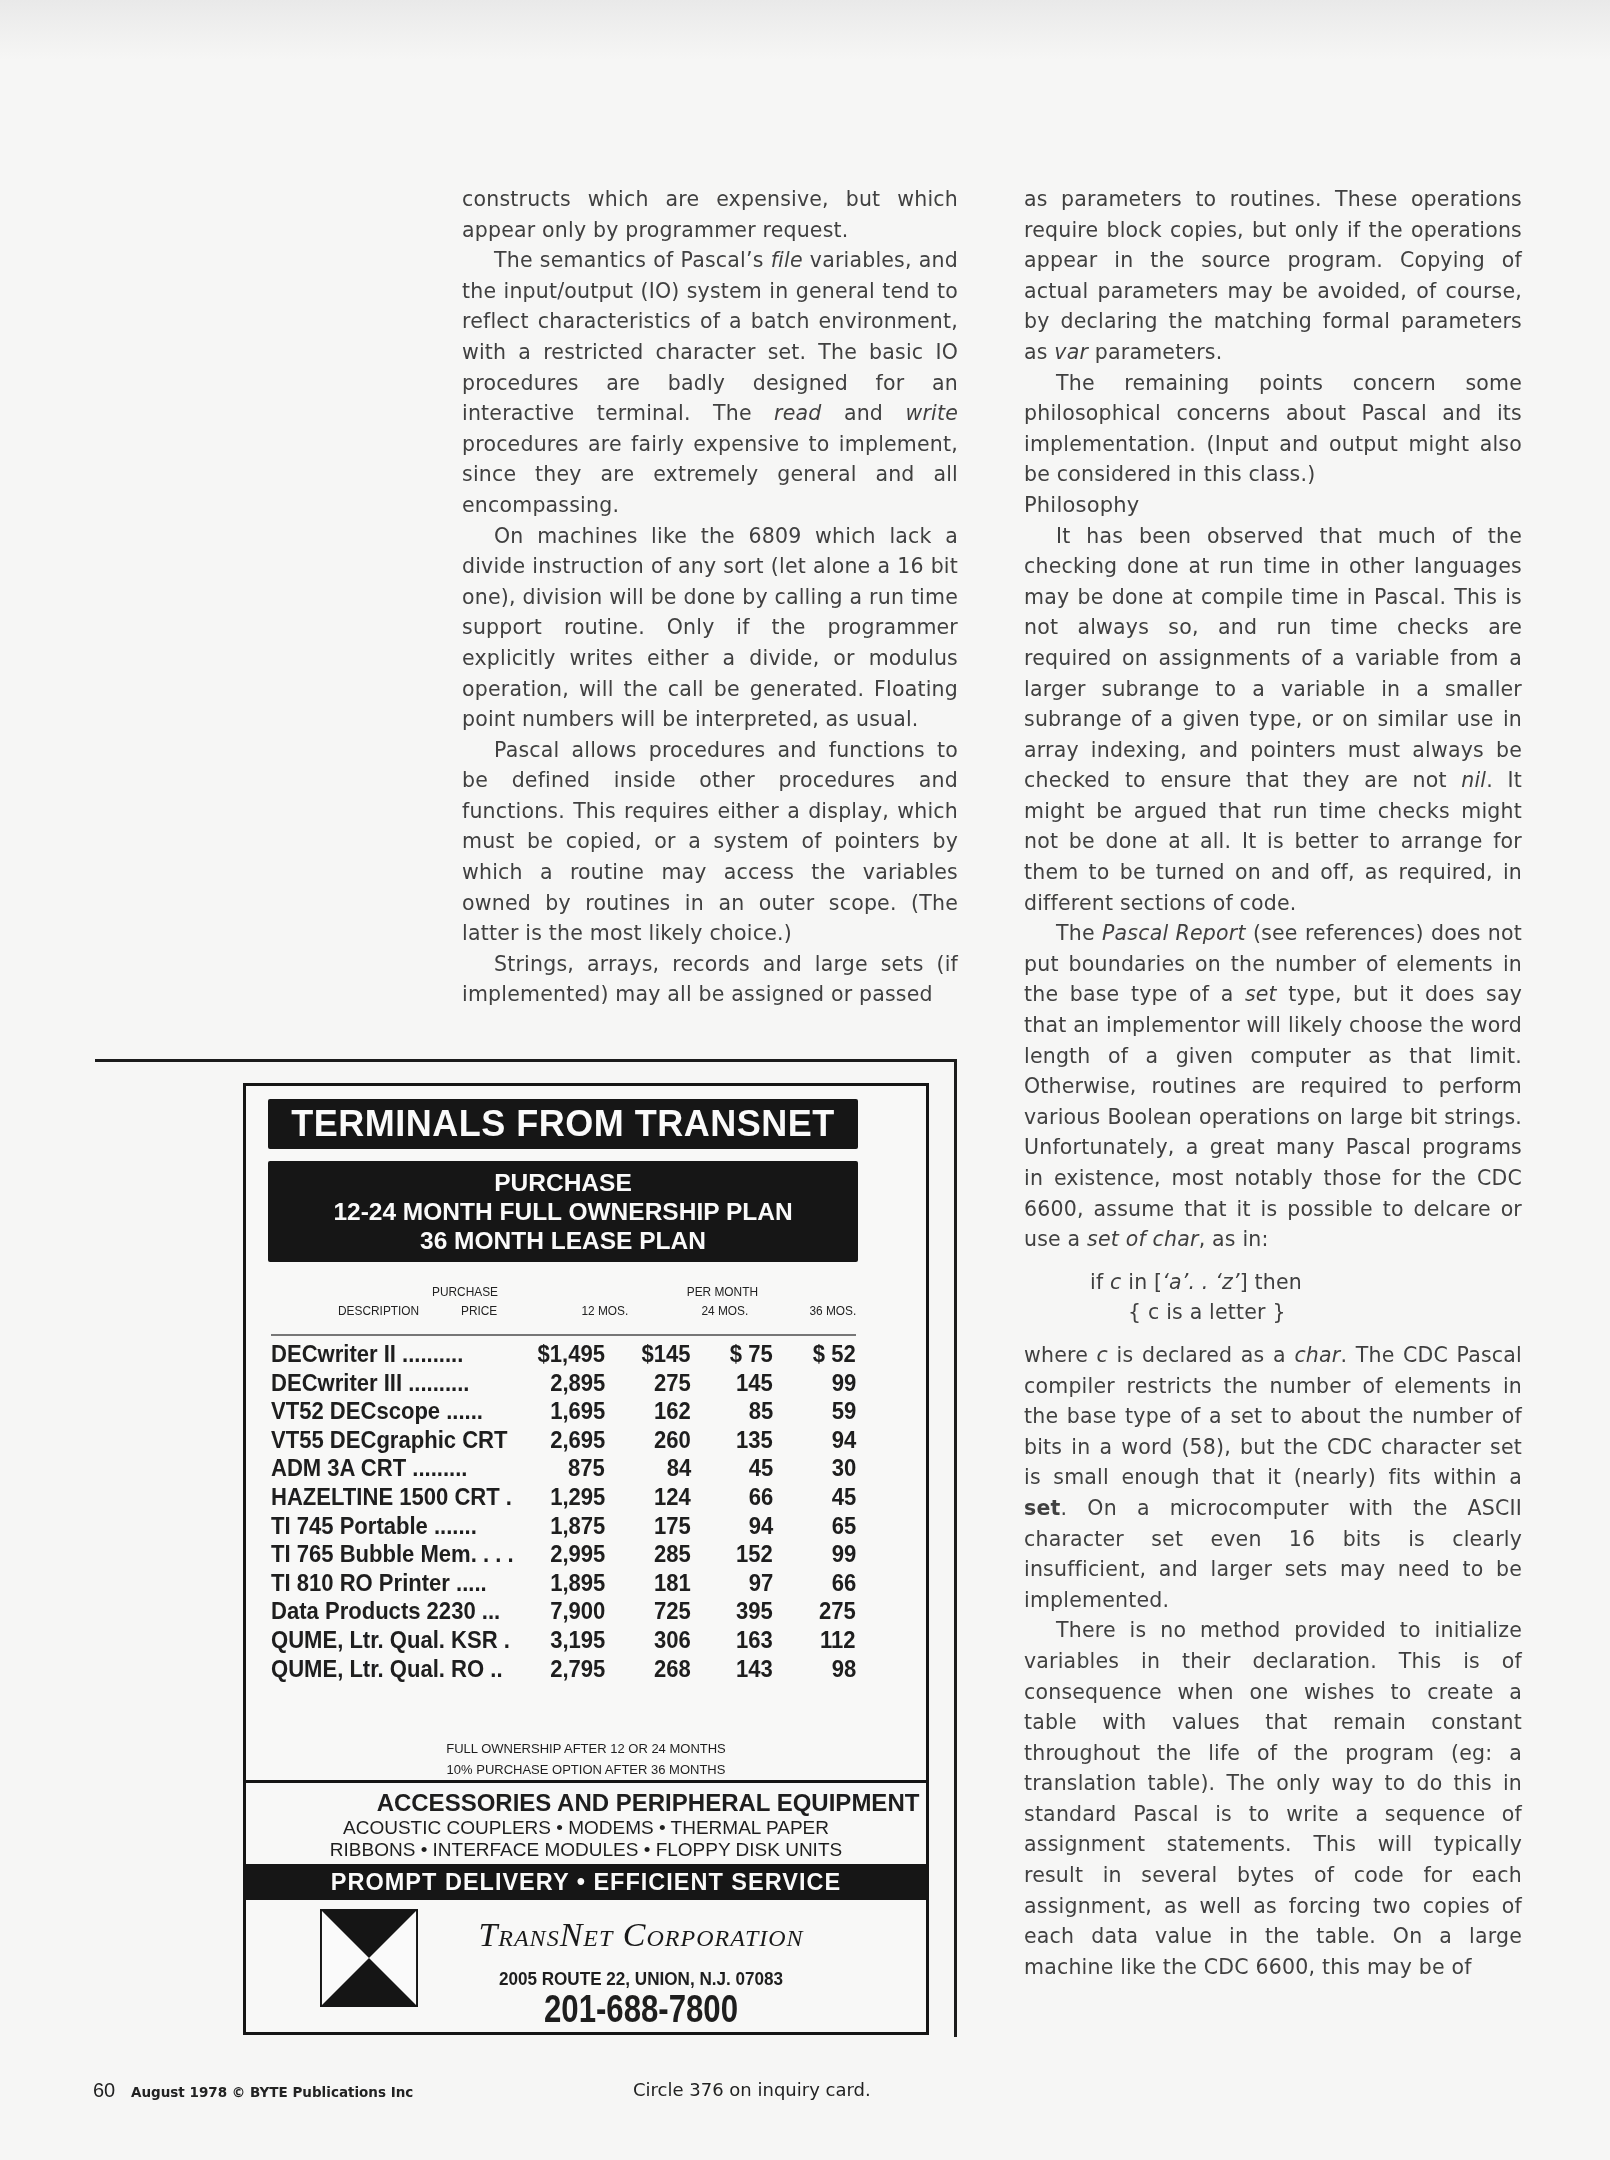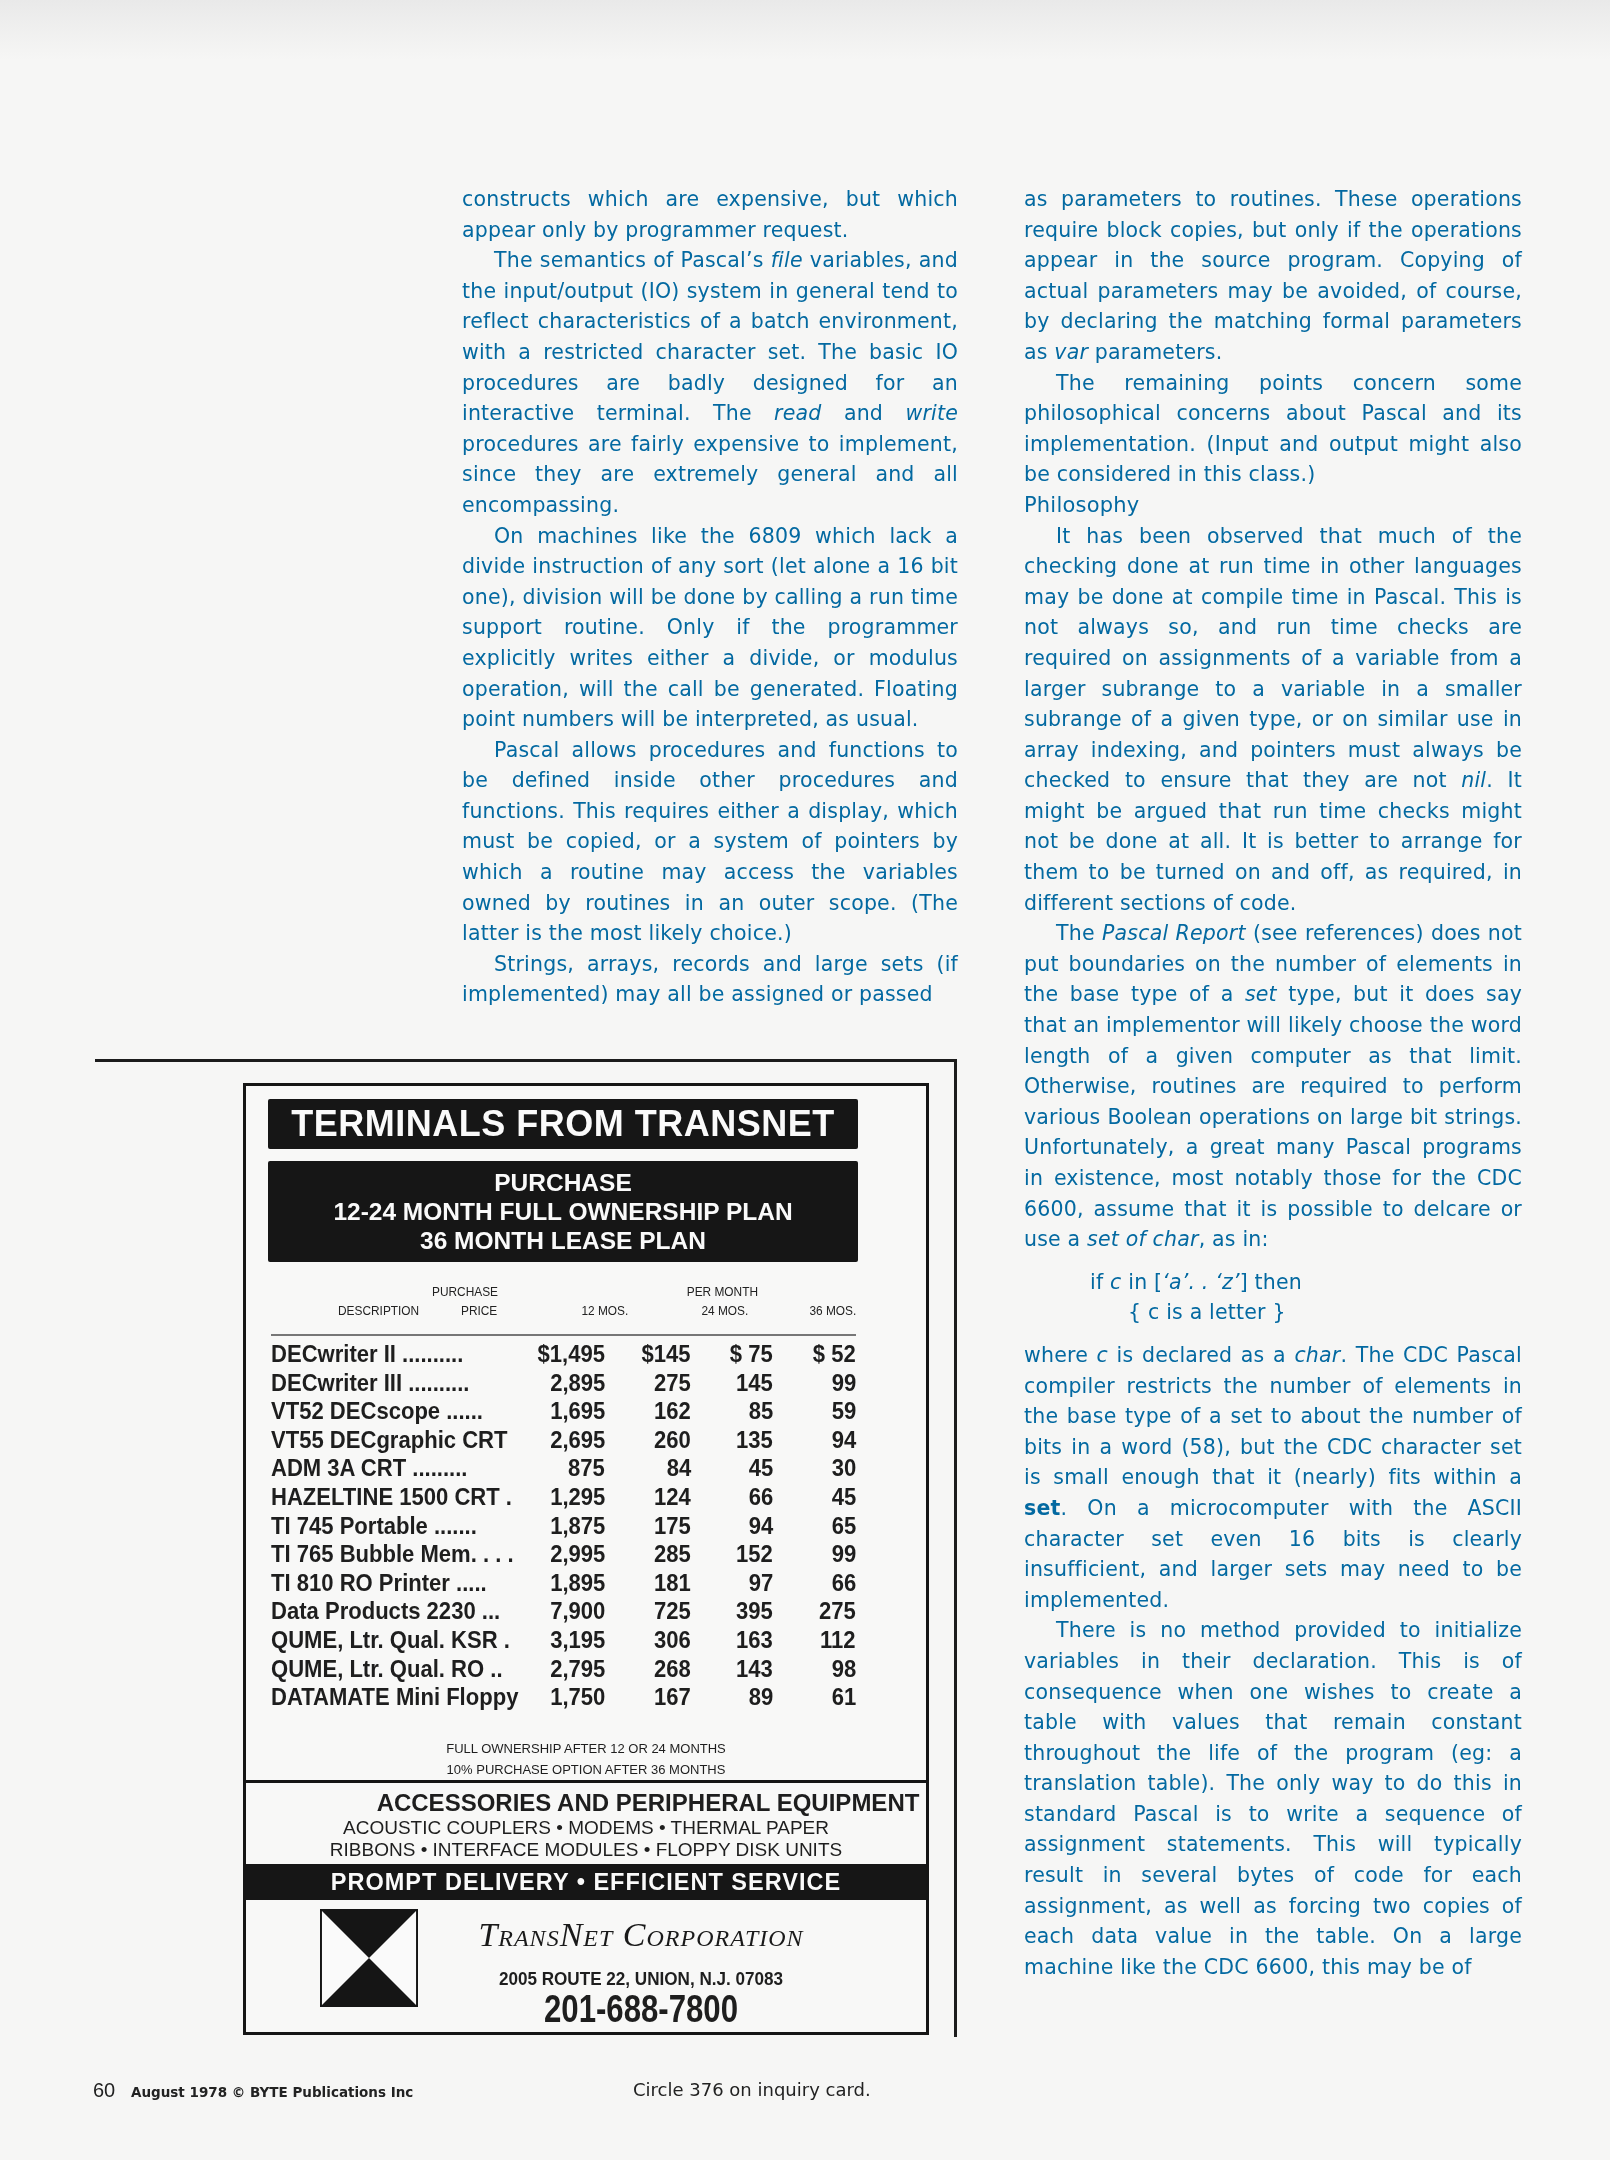--- a/index.html
+++ b/index.html
@@ -1,21 +1,21 @@
 <!DOCTYPE html>
 <html><head>
 <meta charset="utf-8">
 <style>
   html,body{margin:0;padding:0;}
   body{width:1610px;height:2160px;background:#f6f6f5;position:relative;overflow:hidden;
        font-family:"Liberation Sans","DejaVu Sans",sans-serif;color:#1e1e1e;}
   .scan-top{position:absolute;left:0;top:0;width:1610px;height:60px;
        background:linear-gradient(#e9e9e9,#f6f6f5);}
   .col{position:absolute;font-family:"DejaVu Sans","Liberation Sans",sans-serif;
-       font-size:20.5px;line-height:30.6px;color:#0369a1;text-align:justify;letter-spacing:0.2px;}
+       font-size:20.5px;line-height:30.6px;color:#404040;text-align:justify;letter-spacing:0.2px;}
   .col p{margin:0;text-indent:32px;}
   .col p.noind{text-indent:0;}
   .col1{left:462px;top:184px;width:496px;}
   .col2{left:1024px;top:184px;width:498px;}
   .col em{font-style:italic;}
   .heading{margin:30px 0 30px 0;font-size:21px;text-indent:0;}
   .code{margin:12px 0 12px 66px;text-indent:0;text-align:left;}
   .code .l2{padding-left:38px;display:block;}
   .rule-h{position:absolute;left:95px;top:1059px;width:861px;height:3px;background:#1c1c1c;}
   .rule-v{position:absolute;left:954px;top:1059px;width:3px;height:978px;background:#1c1c1c;}
@@ -182,27 +182,20 @@
         <span style="right:90px;text-align:right;transform:scaleX(0.9);transform-origin:right;">163</span>
         <span style="right:7px;text-align:right;transform:scaleX(0.9);transform-origin:right;">112</span>
       </div>
       <div class="row">
         <span style="left:8px;transform:scaleX(0.9);transform-origin:left;">QUME, Ltr. Qual. RO ..</span>
         <span style="right:258px;text-align:right;transform:scaleX(0.9);transform-origin:right;">2,795</span>
         <span style="right:172px;text-align:right;transform:scaleX(0.9);transform-origin:right;">268</span>
         <span style="right:90px;text-align:right;transform:scaleX(0.9);transform-origin:right;">143</span>
         <span style="right:7px;text-align:right;transform:scaleX(0.9);transform-origin:right;">98</span>
       </div>
-      <div class="row">
-        <span style="left:8px;transform:scaleX(0.9);transform-origin:left;">DATAMATE Mini Floppy</span>
-        <span style="right:258px;text-align:right;transform:scaleX(0.9);transform-origin:right;">1,750</span>
-        <span style="right:172px;text-align:right;transform:scaleX(0.9);transform-origin:right;">167</span>
-        <span style="right:90px;text-align:right;transform:scaleX(0.9);transform-origin:right;">89</span>
-        <span style="right:7px;text-align:right;transform:scaleX(0.9);transform-origin:right;">61</span>
-      </div>
     </div>
 
   <div class="note" style="top:652px;">FULL OWNERSHIP AFTER 12 OR 24 MONTHS</div>
   <div class="note" style="top:674px;top:673px;">10% PURCHASE OPTION AFTER 36 MONTHS</div>
   <div class="sep" style="top:694px;"></div>
 
   <div class="acc-title" style="top:703px;">ACCESSORIES AND PERIPHERAL EQUIPMENT</div>
   <div class="acc-line" style="top:731px;">ACOUSTIC COUPLERS • MODEMS • THERMAL PAPER</div>
 
   <div class="acc-line" style="top:753px;">RIBBONS • INTERFACE MODULES • FLOPPY DISK UNITS</div>

